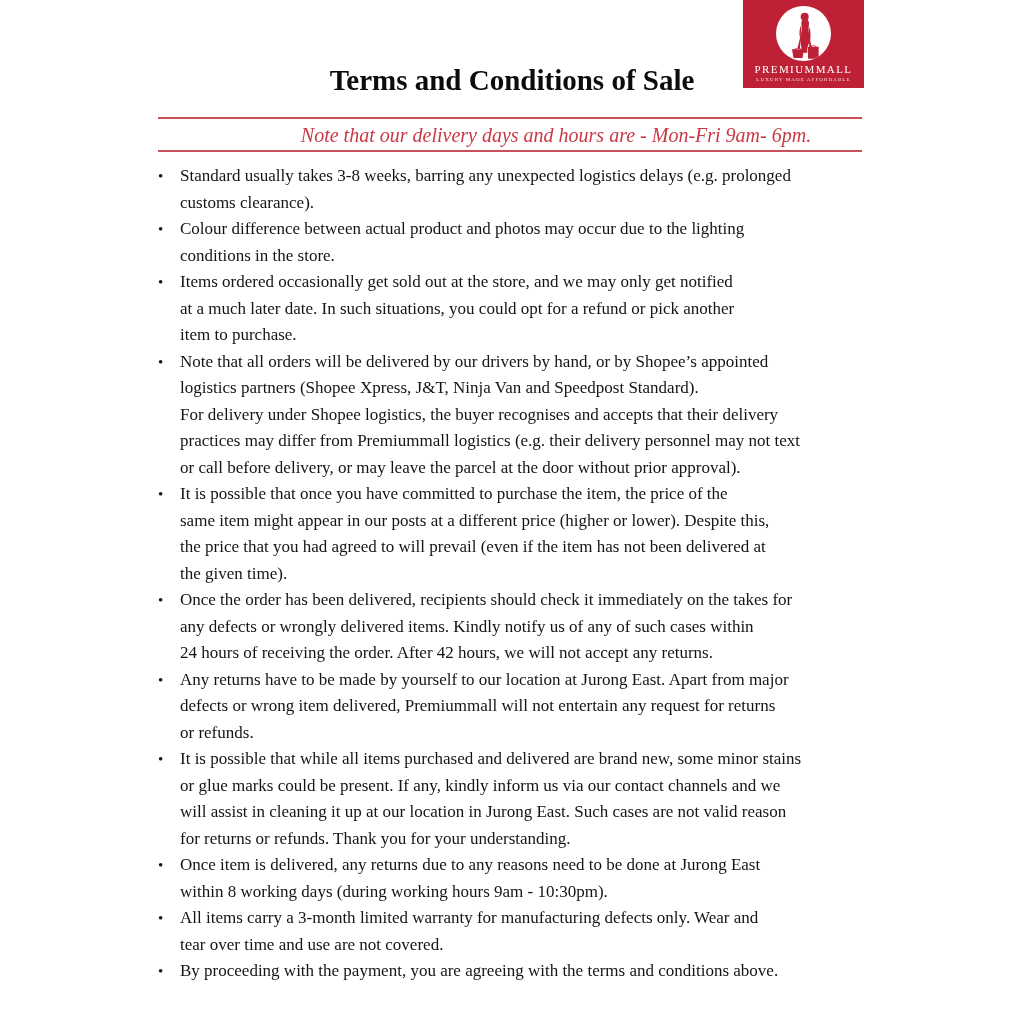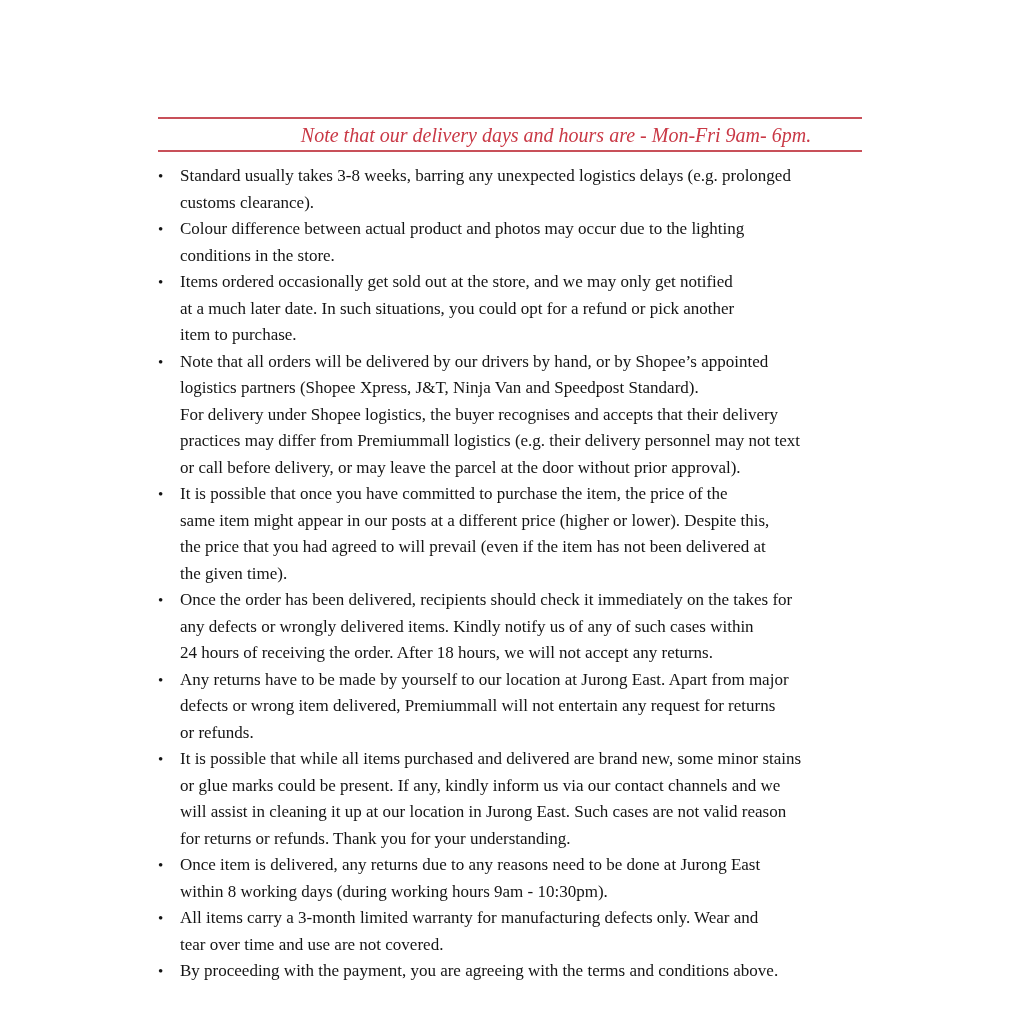--- a/index.html
+++ b/index.html
@@ -60,21 +60,40 @@
   .term { display: flex; align-items: flex-start; }
   .bullet { flex: 0 0 22px; width: 22px; font-size: 15px; }
   .term-text { flex: 1 1 auto; white-space: pre-line; }
   .term-text b { font-weight: normal; }
 </style>
 </head>
 <body>
 
 <div class="page">
 
+  <div class="logo">
+    <div class="logo-circle">
+      <svg viewBox="0 0 60 74" aria-hidden="true">
+        <g fill="#be2136">
+          <circle cx="31" cy="8" r="6"></circle>
+          <path d="M34 12 C38 14 38 18 37 23 C36.2 27 37 31 38.5 35 C40 39 40 44 37.5 48 C35.5 51.5 34.5 56 35 62 L27 62 C26.5 56 25.5 51 24.5 46 C23.5 41 24.5 36 26 31.5 C27.2 27.5 26.5 22 26 18 C25.6 14.5 27.5 12.2 31 11.5 Z"></path>
+          <path d="M26 20 C23 26 22.5 33 24 40 L20 56 L24 56 Z"></path>
+          <path d="M37 22 C40 28 40.5 35 39 42 L42 56 L38 56 Z"></path>
+          <path d="M14 58 q7 -7 14 0 l-1.6 0 q-5.4 -5 -10.8 0 Z"></path>
+          <path d="M12 57 h18 l-2.2 13 h-13.6 Z"></path>
+          <path d="M38 54 q6 -6 12 0 l-1.6 0 q-4.4 -4.2 -8.8 0 Z"></path>
+          <rect x="36" y="53" width="16" height="18" rx="1"></rect>
+        </g>
+      </svg>
+    </div>
+    <div class="logo-name">PREMIUMMALL</div>
+    <div class="logo-tagline">LUXURY MADE AFFORDABLE</div>
+  </div>
 
+  <h1 class="title">Terms and Conditions of Sale</h1>
 
   <div class="rule rule-top"></div>
   <div class="note">Note that our delivery days and hours are - Mon-Fri 9am- 6pm.</div>
   <div class="rule rule-bottom"></div>
 
   <ul class="terms" id="terms-list">
       <li class="term">
       <span class="bullet">•</span>
       <span class="term-text"><span>Standard usually takes </span><b>3-8 weeks</b><span>, barring any unexpected logistics delays (e.g. prolonged
 customs clearance).</span></span>
@@ -102,21 +121,21 @@
       <span class="bullet">•</span>
       <span class="term-text"><span>It is possible that once you have committed to purchase the item, the price of the
 same item might appear in our posts at a different price (higher or lower). Despite this,
 the price that you had agreed to will prevail (even if the item has not been delivered at
 the given time).</span></span>
     </li>
       <li class="term">
       <span class="bullet">•</span>
       <span class="term-text"><span>Once the order has been delivered, recipients should check it immediately on the takes for
 any defects or wrongly delivered items. Kindly notify us of any of such cases within
-</span><b>24 hours</b><span> of receiving the order. After 18 hours, we will not accept any returns.</span></span>
+</span><b>24 hours</b><span> of receiving the order. After 42 hours, we will not accept any returns.</span></span>
     </li>
       <li class="term">
       <span class="bullet">•</span>
       <span class="term-text"><span>Any returns have to be made by yourself to our location at Jurong East. Apart from major
 defects or wrong item delivered, Premiummall will not entertain any request for returns
 or refunds.</span></span>
     </li>
       <li class="term">
       <span class="bullet">•</span>
       <span class="term-text"><span>It is possible that while all items purchased and delivered are brand new, some minor stains

